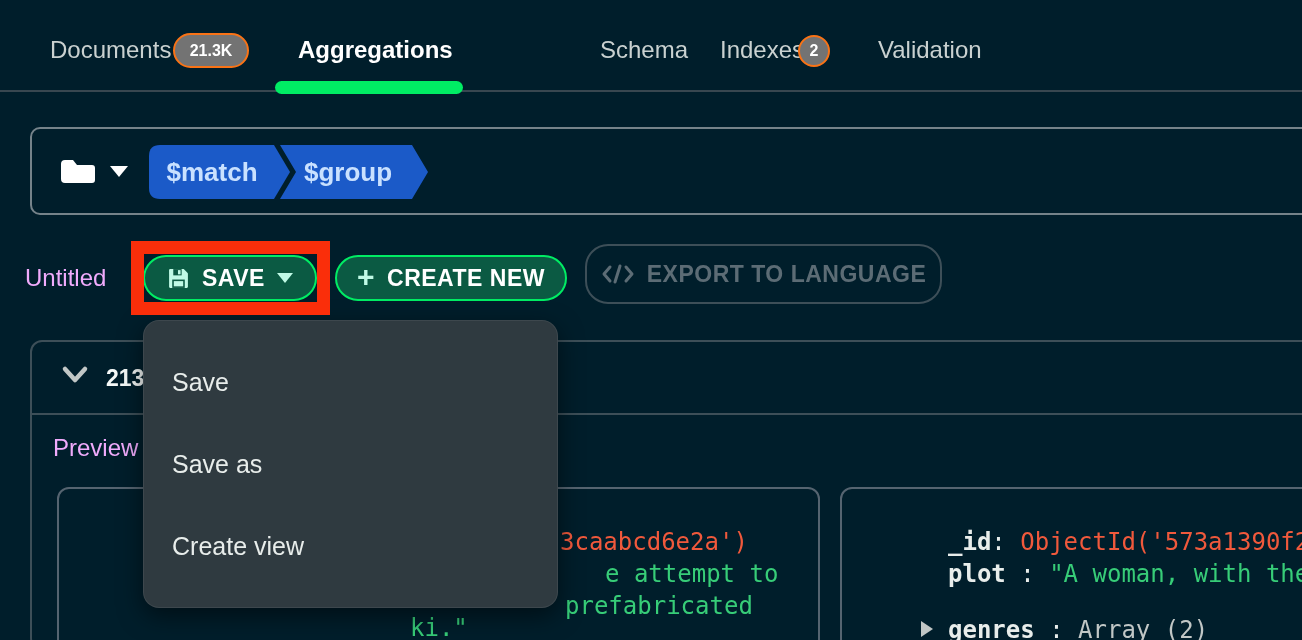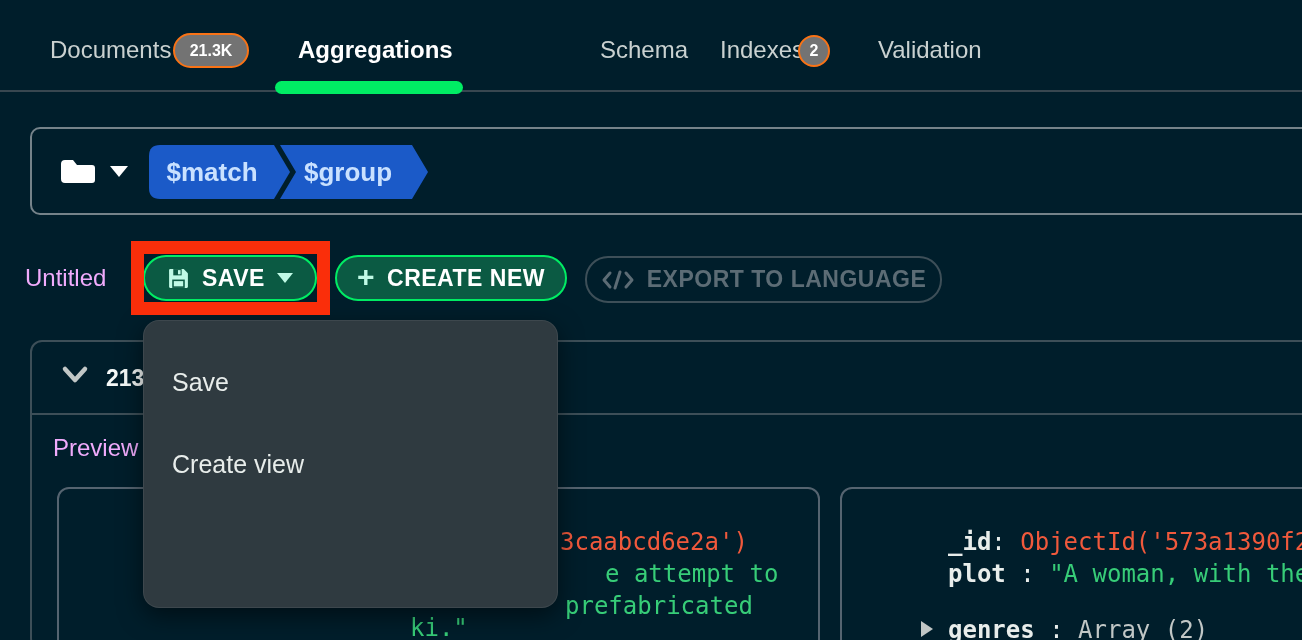--- a/index.html
+++ b/index.html
@@ -121,21 +121,21 @@
     </svg>
     <span>SAVE</span>
     <span class="caret-down small"></span>
   </div>
 
   <div class="abs btn btn-green" style="left:335px; top:255px; width:232px; height:46px;">
     <span class="plus-icon">+</span>
     <span>CREATE NEW</span>
   </div>
 
-  <div class="abs btn btn-disabled" style="left:585px; top:256px; width:357px; height:47px;text-align:center;">
+  <div class="abs btn btn-disabled" style="left:585px; top:244px; width:357px; height:60px;text-align:center;">
     <svg width="34" height="22" viewBox="0 0 34 22">
       <polyline points="9,4 3,11 9,18" fill="none" stroke="#5C6C75" stroke-width="3" stroke-linecap="round" stroke-linejoin="round"></polyline>
       <line x1="19" y1="3" x2="14" y2="19" stroke="#5C6C75" stroke-width="3" stroke-linecap="round"></line>
       <polyline points="25,4 31,11 25,18" fill="none" stroke="#5C6C75" stroke-width="3" stroke-linecap="round" stroke-linejoin="round"></polyline>
     </svg>
     <span>EXPORT TO LANGUAGE</span>
   </div>
 
   <div class="abs results-card"></div>
 
@@ -155,16 +155,17 @@
   <div class="abs code green" style="left:410px; top:613px;">ki."</div>
 
   <div class="abs doc-card" style="left:840px; top:487px; width:480px; height:170px;"></div>
   <div class="abs code" style="left:948px; top:527px;"><span class="key">_id</span><span class="sep">: </span><span class="orange">ObjectId('573a1390f2</span></div>
   <div class="abs code" style="left:948px; top:559px;"><span class="key">plot</span><span class="sep"> : </span><span class="green">"A woman, with the</span></div>
   <div class="abs tri-right" style="left:921px; top:621px;"></div>
   <div class="abs code" style="left:948px; top:615px;"><span class="key">genres</span><span class="sep"> : </span><span class="gray">Array (2)</span></div>
 
   <div class="abs menu">
     <div class="menu-item">Save</div>
+    <div class="menu-item">Save as</div>
     <div class="menu-item">Create view</div>
   </div>
 
 </div>
 
 </body></html>

